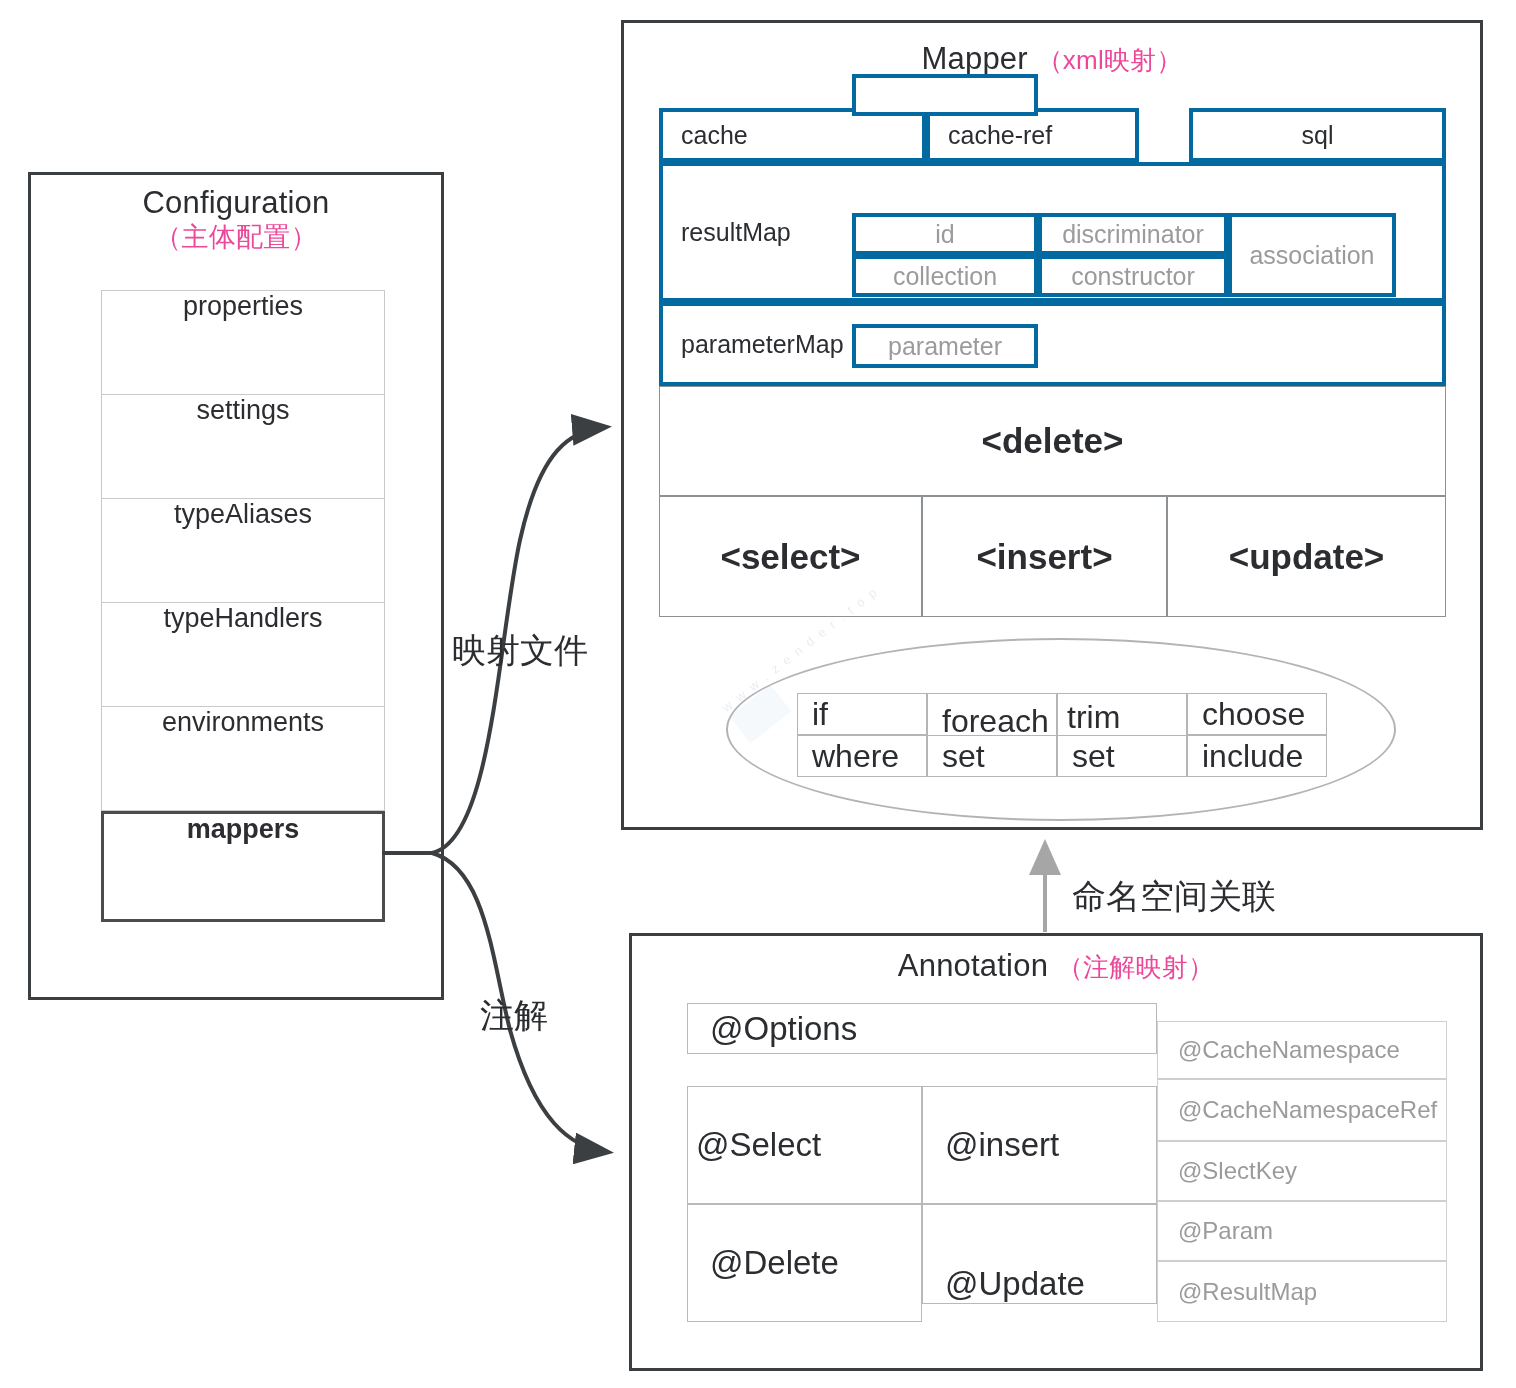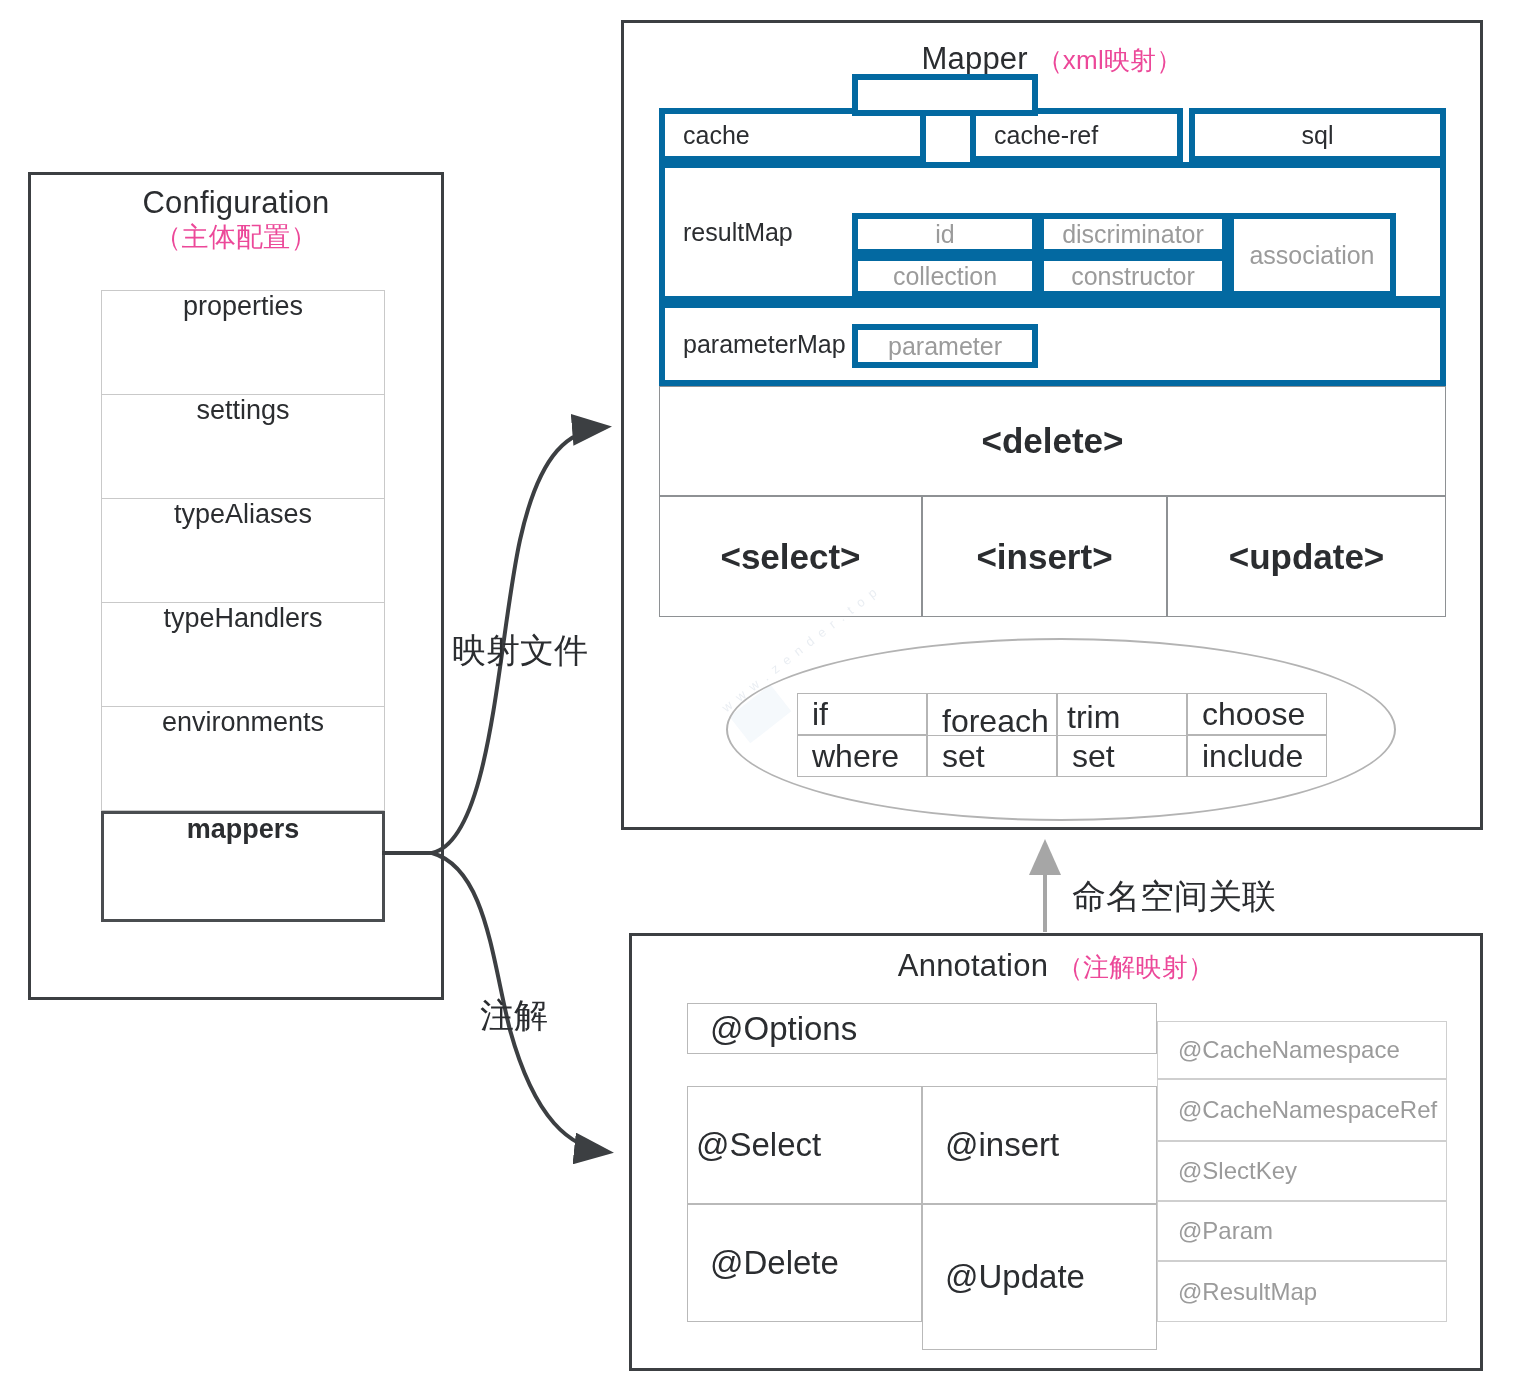--- a/index.html
+++ b/index.html
@@ -56,21 +56,21 @@
   }
   .cfg-row:last-child { border-bottom: none; }
   .cfg-row.highlight {
     border: 3px solid #4a4d50;
     font-weight: bold;
     margin: 0 -1px;
   }
 
   
   .cell {
-    border: 6px solid #0369a1;
+    border: 4px solid #0369a1;
     background: #ffffff;
     display: flex;
     align-items: center;
     font-size: 25px;
     color: #2b2d30;
     box-sizing: border-box;
   }
   .cell.center { justify-content: center; }
   .cell.left { justify-content: flex-start; padding-left: 18px; }
   .cell.grey { color: #9b9b9b; }
@@ -175,21 +175,21 @@
   <div class="abs outer-box" style="left:621px; top:20px; width:862px; height:810px;">
 
     <div class="box-title" style="top:18px;">
       <span>Mapper</span>
       <span class="cn-red">（xml映射）</span>
     </div>
 
     <div class="abs cell left" style="left:35px; top:85px; width:267px; height:54px;">
       <span>cache</span>
     </div>
-    <div class="abs cell left" style="left:302px; top:85px; width:213px; height:54px;margin-left:44px;">
+    <div class="abs cell left" style="left:302px; top:85px; width:213px; height:54px;">
       <span>cache-ref</span>
     </div>
     <div class="abs cell center" style="left:565px; top:85px; width:257px; height:54px;">
       <span>sql</span>
     </div>
 
     <div class="abs cell left" style="left:35px; top:139px; width:787px; height:140px;">
       <span>resultMap</span>
     </div>
     <div class="abs cell center grey" style="left:228px; top:51px; width:186px; height:42px;"></div>
@@ -274,21 +274,21 @@
     </div>
     <div class="abs cell annot" style="left:55px; top:150px; width:235px; height:118px;padding-left:8px;">
       <span>@Select</span>
     </div>
     <div class="abs cell annot" style="left:290px; top:150px; width:235px; height:118px;">
       <span>@insert</span>
     </div>
     <div class="abs cell annot" style="left:55px; top:268px; width:235px; height:118px;">
       <span>@Delete</span>
     </div>
-    <div class="abs cell annot" style="left:290px; top:268px; width:235px; height:146px;">
+    <div class="abs cell annot" style="left:290px; top:268px; width:235px; height:100px;align-items:flex-end;">
       <span>@Update</span>
     </div>
 
     <div class="abs cell annot-grey" style="left:525px; top:85px; width:290px; height:58px;">
       <span>@CacheNamespace</span>
     </div>
     <div class="abs cell annot-grey" style="left:525px; top:143px; width:290px; height:62px;">
       <span>@CacheNamespaceRef</span>
     </div>
     <div class="abs cell annot-grey" style="left:525px; top:205px; width:290px; height:60px;">

